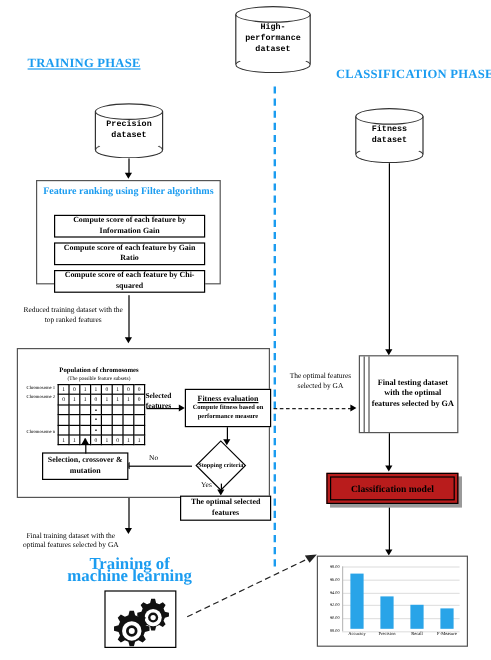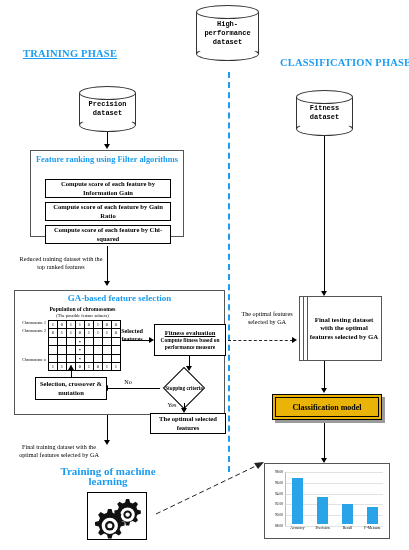--- a/index.html
+++ b/index.html
@@ -134,21 +134,21 @@
   }
   .diamond-txt {
     position:absolute; text-align:center;
     font-size:5.2px; font-weight:bold; line-height:6px;
   }
 
   
   .shadow-box {
     position:absolute;
     border:1.6px solid #000;
-    background:#eab308;
+    background:#b91c1c;
     box-shadow:3px 3px 0 #9a9a9a;
     padding:2px;
   }
   .shadow-box .inner {
     width:100%; height:100%;
     border:1px solid #000;
     display:flex; align-items:center; justify-content:center;
     font-size:8px; font-weight:bold;
   }
 
@@ -247,21 +247,20 @@
       <div class="label">Compute score of each feature by Chi-squared</div>
     </div>
   </div>
 
   <div class="vline" style="left:107px; top:246px; height:36px;"></div>
   <div class="arrow-down" style="left:104px; top:281px;"></div>
   <div class="edge-label wrap" style="left:17px; top:255px; width:88px;">Reduced training dataset with the top ranked features</div>
 
   <div class="outer-box" style="left:14px; top:290px; width:211px; height:125px;">
 
-    <div class="section-title" style="top:2px;">GA-based feature selection</div>
 
     <div class="pop-title" style="left:10px; top:15px; width:115px;">Population of chromosomes</div>
     <div class="pop-sub" style="left:10px; top:22px; width:115px;">(The possible feature subsets)</div>
 
     <div class="chrom-lbl" style="left:-14px; top:29px; width:45px;">Chromosome 1</div>
     <div class="chrom-lbl" style="left:-14px; top:36.5px; width:45px;">Chromosome 2</div>
     <div class="chrom-lbl" style="left:-14px; top:66px; width:45px;">Chromosome n</div>
 
     <table class="grid" style="left:33px; top:29px;">
       <tbody>
@@ -383,21 +382,21 @@
     <div class="inner">Classification model</div>
   </div>
 
   <div class="vline" style="left:324px; top:423px; height:36px;"></div>
   <div class="arrow-down" style="left:321px; top:458px;"></div>
 
   <div class="vline" style="left:107px; top:415px; height:26px;"></div>
   <div class="arrow-down" style="left:104px; top:440px;"></div>
   <div class="edge-label wrap" style="left:14px; top:443px; width:90px;">Final training dataset with the optimal features selected by GA</div>
 
-  <div class="section-title" style="left:48px; top:466px; width:120px; font-size:11px; line-height:10px;text-align:center;">Training of machine learning</div>
+  <div class="section-title" style="left:48px; top:466px; width:120px; font-size:14px; line-height:10px;text-align:center;">Training of machine learning</div>
 
   <div class="gear-box" style="left:87px; top:492px; width:60px; height:48px;">
     <svg width="60" height="48" viewBox="0 0 60 48">
       <g fill="#111">
         <path d="M38 6 l3.2 .0 .9 3.4 2.6 1.1 3.0-1.7 2.3 2.3 -1.7 3.0 1.1 2.6 3.4 .9 0 3.2 -3.4 .9 -1.1 2.6 1.7 3.0 -2.3 2.3 -3.0-1.7 -2.6 1.1 -.9 3.4 -3.2 0 -.9-3.4 -2.6-1.1 -3.0 1.7 -2.3-2.3 1.7-3.0 -1.1-2.6 -3.4-.9 0-3.2 3.4-.9 1.1-2.6 -1.7-3.0 2.3-2.3 3.0 1.7 2.6-1.1z"></path>
       </g>
       <circle cx="39.6" cy="21.6" r="7.2" fill="#fff"></circle>
       <circle cx="39.6" cy="21.6" r="4.2" fill="#111"></circle>
       <circle cx="39.6" cy="21.6" r="2.2" fill="#fff"></circle>
       <g fill="#111">

